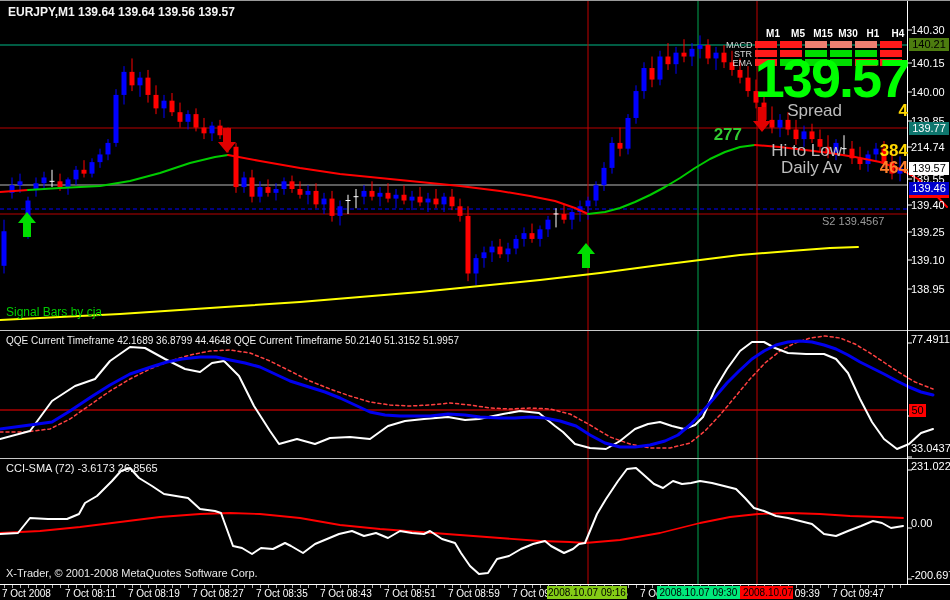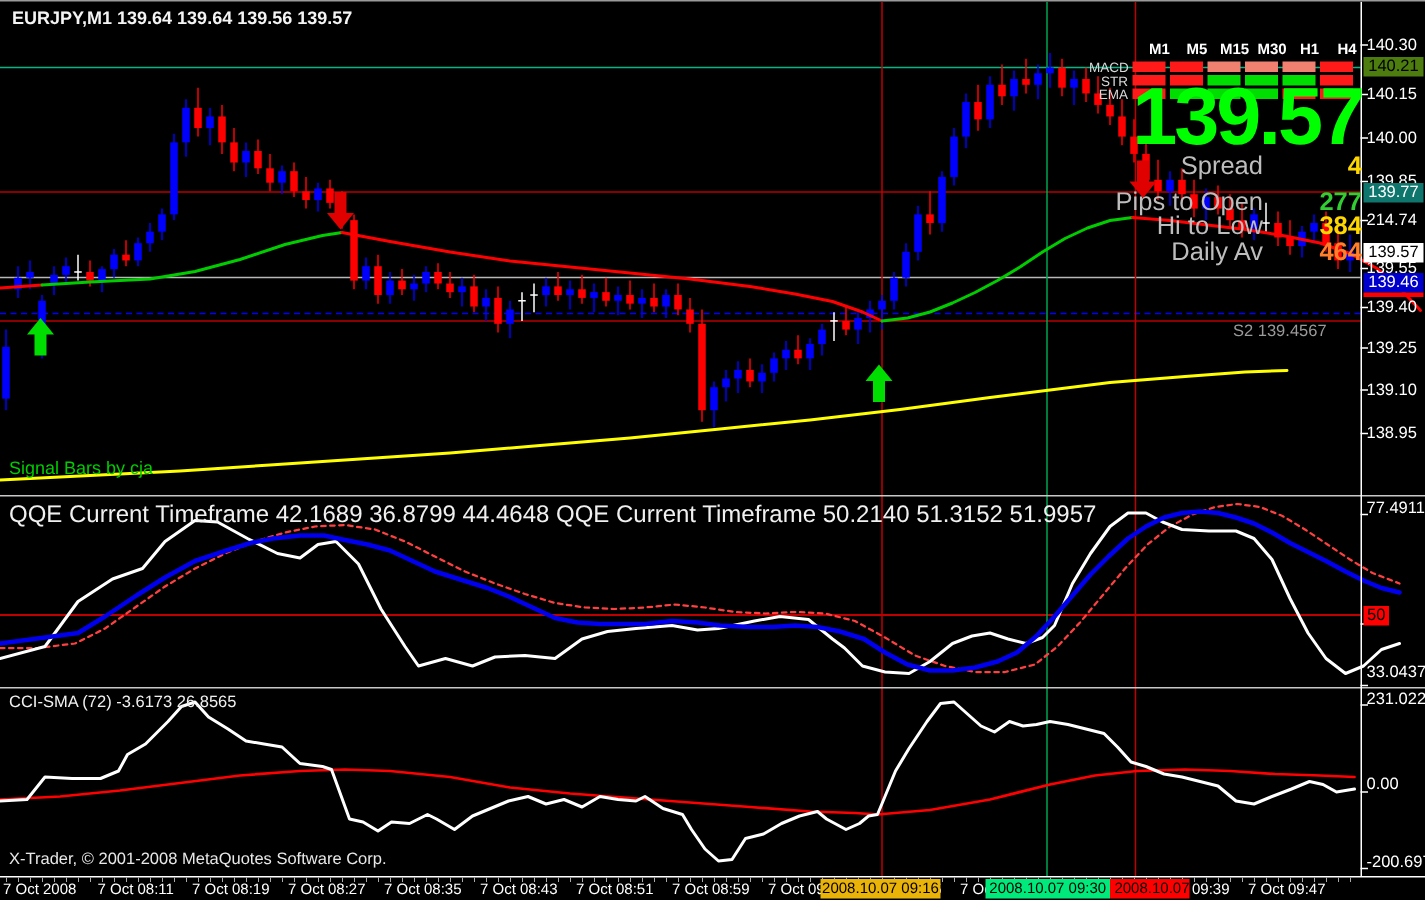--- a/index.html
+++ b/index.html
@@ -4,21 +4,21 @@
 <style>
   html,body{margin:0;padding:0;background:#222;}
   #window{position:relative;width:950px;height:600px;background:#000;overflow:hidden;
           font-family:"Liberation Sans",sans-serif;border-top:1px solid #9a9a9a;box-sizing:border-box;}
   .abs{position:absolute;}
   #chart-svg{position:absolute;left:0;top:0;z-index:1;}
   .txt{position:absolute;color:#fff;white-space:nowrap;z-index:3;}
   #title-bar{left:8px;top:4px;font-size:12px;font-weight:bold;color:#f4f4f4;}
   #signal-bars-label{left:6px;top:304px;font-size:12px;color:#00cc00;}
   #s2-label{left:822px;top:214px;font-size:11px;color:#9a9a9a;}
-  #qqe-header{left:6px;top:334px;font-size:16px;color:#f0f0f0;}
+  #qqe-header{left:6px;top:334px;font-size:10px;color:#f0f0f0;}
   #cci-header{left:6px;top:461px;font-size:11px;color:#f0f0f0;}
   #copyright{left:6px;top:566px;font-size:11px;color:#e8e8e8;}
   
   #tf-row{left:744px;top:27px;width:160px;height:12px;z-index:3;}
   .tf-label{position:absolute;top:0;font-size:10px;font-weight:bold;color:#fff;transform:translateX(-50%);padding-left:14px;}
   .mrow-label{position:absolute;font-size:9px;color:#d8d8d8;text-align:right;width:26px;z-index:3;}
   .mcell{position:absolute;width:22px;height:7px;z-index:3;}
   #big-price{left:748px;top:50px;width:160px;text-align:right;font-size:54px;font-weight:bold;
              color:#00ff00;line-height:1;letter-spacing:-2px;z-index:3;}
   .stat-row{position:absolute;left:690px;width:218px;height:17px;z-index:3;display:flex;}
@@ -345,21 +345,20 @@
       <div class="mcell" style="left: 855px; top: 58px; background: rgb(255, 26, 26);"></div>
       <div class="mcell" style="left: 880px; top: 58px; background: rgb(255, 26, 26);"></div>
     </div>
   <div class="txt" id="big-price">139.57</div>
   <div id="stats">
       <div class="stat-row" style="top: 100px;">
         <span class="stat-label">Spread</span>
         <span class="stat-value" style="color: rgb(255, 215, 0);">4</span>
       </div>
       <div class="stat-row" style="top: 123.5px;">
-        <span class="stat-label">Pips to Open</span>
         <span class="stat-value" style="color: rgb(50, 205, 50);">277</span>
       </div>
       <div class="stat-row" style="top: 140px;">
         <span class="stat-label">Hi to Low</span>
         <span class="stat-value" style="color: rgb(255, 215, 0);">384</span>
       </div>
       <div class="stat-row" style="top: 156.5px;">
         <span class="stat-label">Daily Av</span>
         <span class="stat-value" style="color: rgb(255, 127, 42);">464</span>
       </div>
@@ -405,18 +404,18 @@
       <div class="tlabel" style="left: 256px; text-align: right;">7 Oct 08:35</div>
       <div class="tlabel" style="left: 320px;">7 Oct 08:43</div>
       <div class="tlabel" style="left: 384px;">7 Oct 08:51</div>
       <div class="tlabel" style="left: 448px;">7 Oct 08:59</div>
       <div class="tlabel" style="left: 512px;">7 Oct 09:07</div>
       <div class="tlabel" style="left: 576px;">7 Oct 09:15</div>
       <div class="tlabel" style="left: 640px;">7 Oct 09:23</div>
       <div class="tlabel" style="left: 704px;">7 Oct 09:31</div>
       <div class="tlabel" style="left: 768px;">7 Oct 09:39</div>
       <div class="tlabel" style="left: 832px;">7 Oct 09:47</div>
-      <div class="tbox" style="left: 547px; width: 80px; background: #eab308;">2008.10.07 09:16</div>
+      <div class="tbox" style="left: 547px; width: 80px; background: #84cc16;">2008.10.07 09:16</div>
       <div class="tbox" style="left: 657px; width: 83px; background: rgb(0, 233, 123);">2008.10.07 09:30</div>
       <div class="tbox" style="left: 740px; width: 53px; background: rgb(255, 0, 0); direction: rtl;">2008.10.07 09:37</div>
     </div>
 
 </div>
 
 </body></html>

